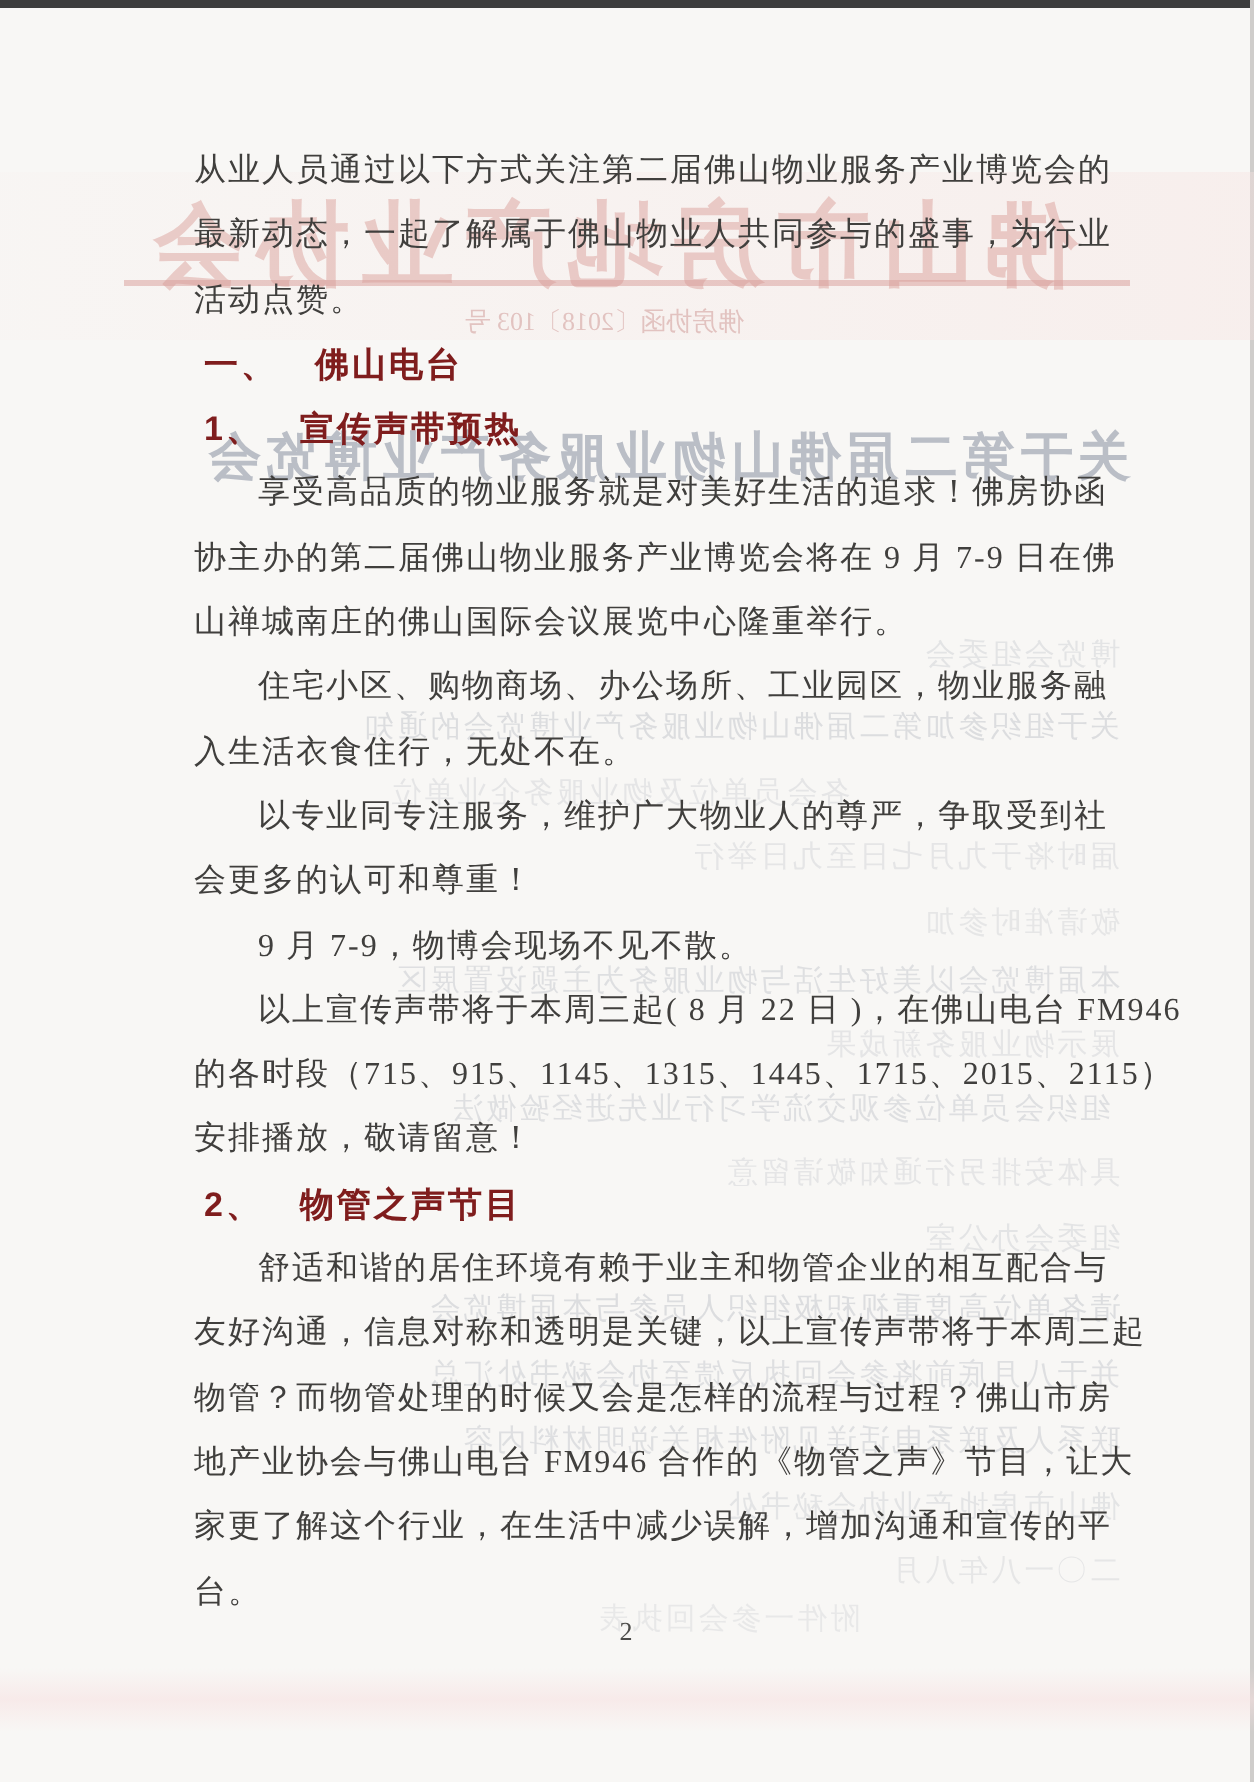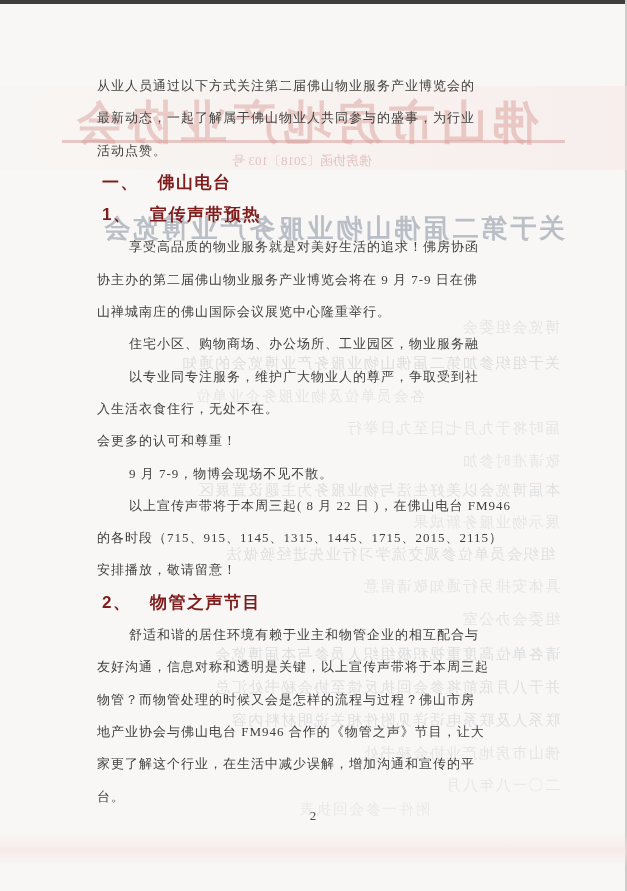--- a/index.html
+++ b/index.html
@@ -34,21 +34,21 @@
     font-family:"Liberation Sans","DejaVu Sans",sans-serif;
     font-weight:bold; font-size:26px; letter-spacing:3px;
     color:#7d8698; opacity:0.5;
   }
   .ghost-body { font-size:15px; letter-spacing:1.5px; color:#7c8494; }
 
   
   .content { position:absolute; left:97px; top:70px; width:472px; }
   .line {
     height:32.3px; line-height:32.3px;
-    font-size:13px; letter-spacing:1px;
+    font-size:16px; letter-spacing:1px;
     color:#403f3d; white-space:nowrap;
   }
   .line.indent { padding-left:32px; }
   .line.heading {
     padding-left:5px;
     font-family:"Liberation Sans","DejaVu Sans",sans-serif;
     font-weight:bold; font-size:17px; letter-spacing:1.5px;
     color:#7f1d1d;
   }
   .pagenum {
@@ -95,22 +95,22 @@
 
   <div class="line">从业人员通过以下方式关注第二届佛山物业服务产业博览会的</div>
       <div class="line">最新动态，一起了解属于佛山物业人共同参与的盛事，为行业</div>
       <div class="line">活动点赞。</div>
       <div class="line heading">一、　佛山电台</div>
       <div class="line heading">1、　宣传声带预热</div>
       <div class="line indent">享受高品质的物业服务就是对美好生活的追求！佛房协函</div>
       <div class="line">协主办的第二届佛山物业服务产业博览会将在 9 月 7-9 日在佛</div>
       <div class="line">山禅城南庄的佛山国际会议展览中心隆重举行。</div>
       <div class="line indent">住宅小区、购物商场、办公场所、工业园区，物业服务融</div>
+      <div class="line">入生活衣食住行，无处不在。</div>
       <div class="line indent">以专业同专注服务，维护广大物业人的尊严，争取受到社</div>
-      <div class="line">入生活衣食住行，无处不在。</div>
       <div class="line">会更多的认可和尊重！</div>
       <div class="line indent">9 月 7-9，物博会现场不见不散。</div>
       <div class="line indent">以上宣传声带将于本周三起( 8 月 22 日 )，在佛山电台 FM946</div>
       <div class="line">的各时段（715、915、1145、1315、1445、1715、2015、2115）</div>
       <div class="line">安排播放，敬请留意！</div>
       <div class="line heading">2、　物管之声节目</div>
       <div class="line indent">舒适和谐的居住环境有赖于业主和物管企业的相互配合与</div>
       <div class="line">友好沟通，信息对称和透明是关键，以上宣传声带将于本周三起</div>
       <div class="line">物管？而物管处理的时候又会是怎样的流程与过程？佛山市房</div>
       <div class="line">地产业协会与佛山电台 FM946 合作的《物管之声》节目，让大</div>

